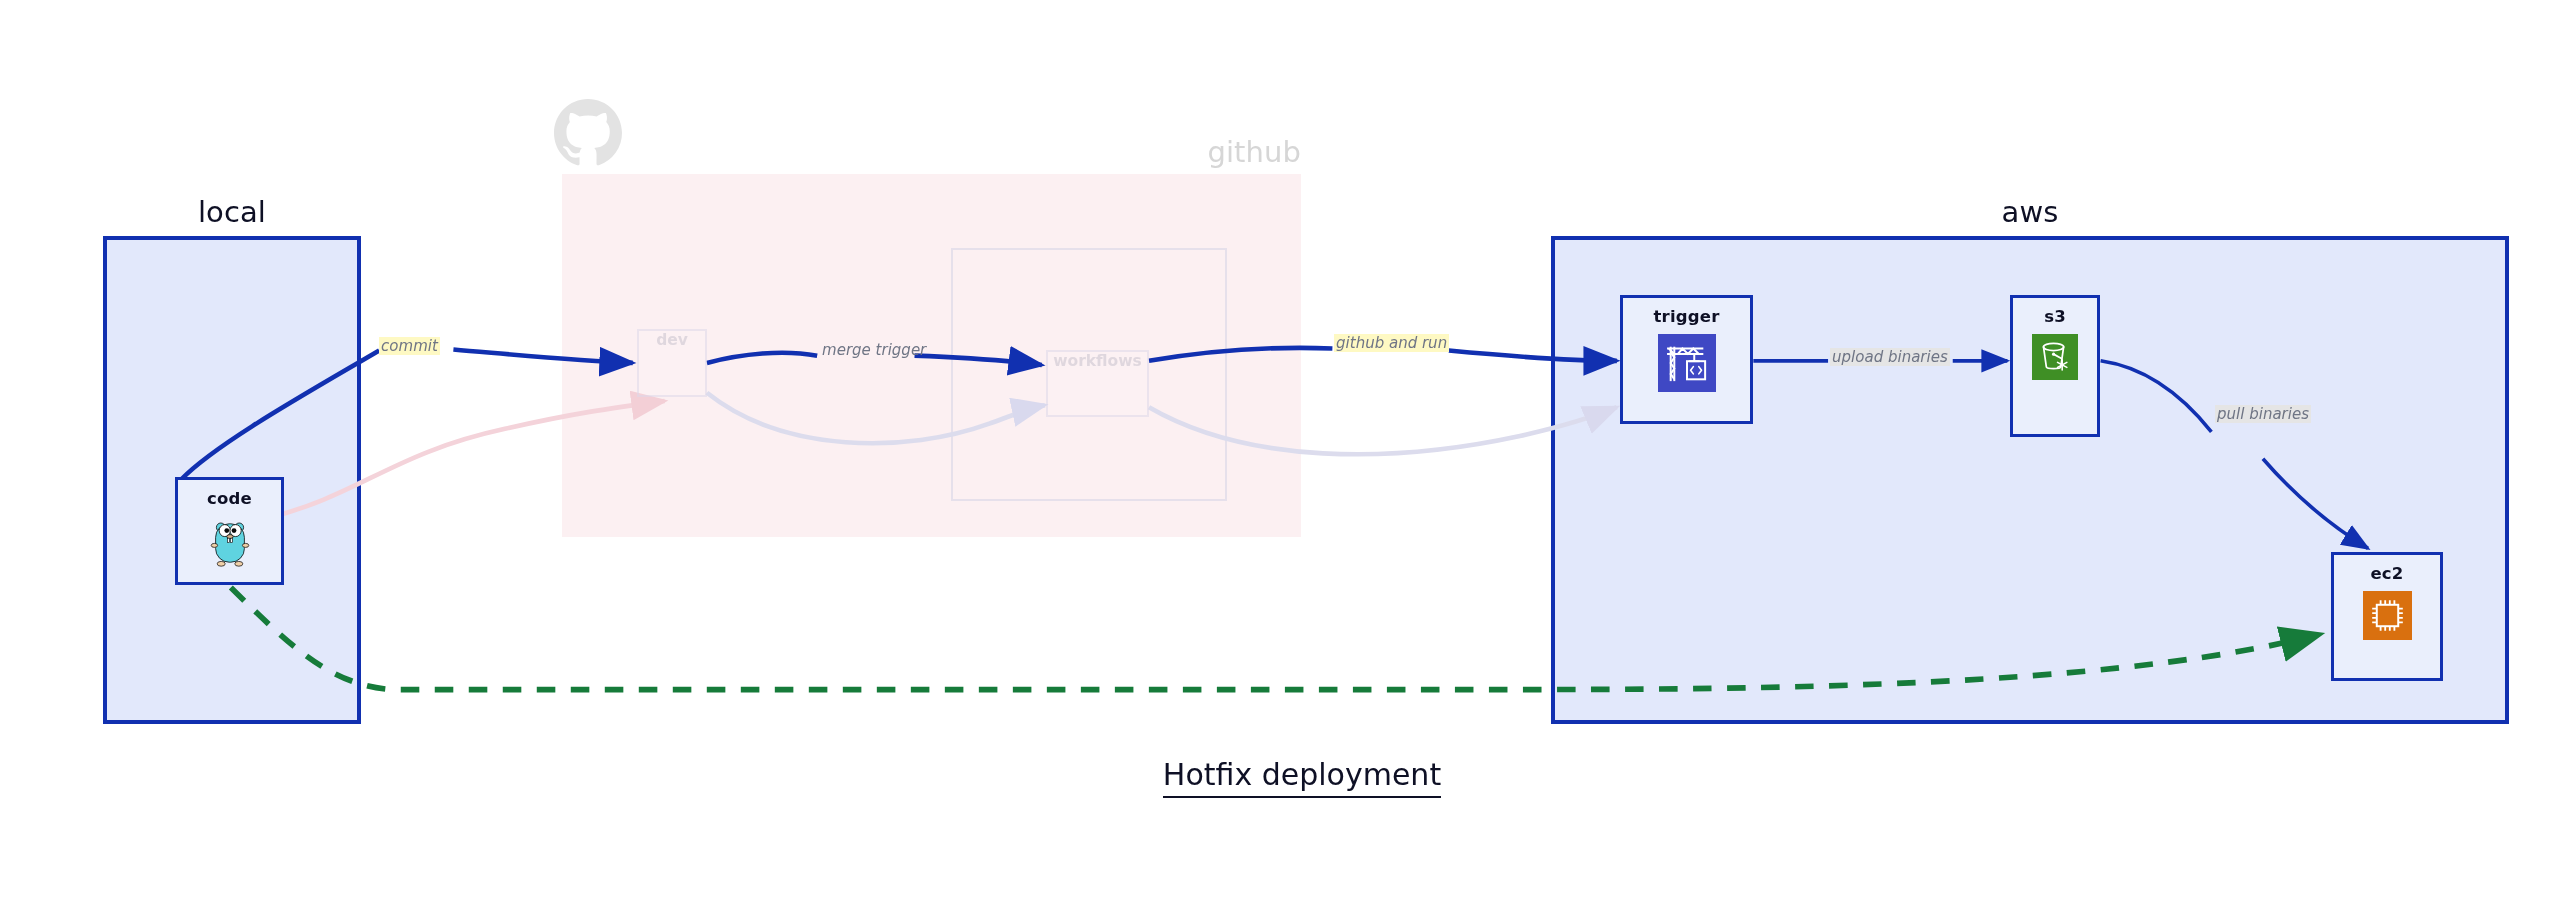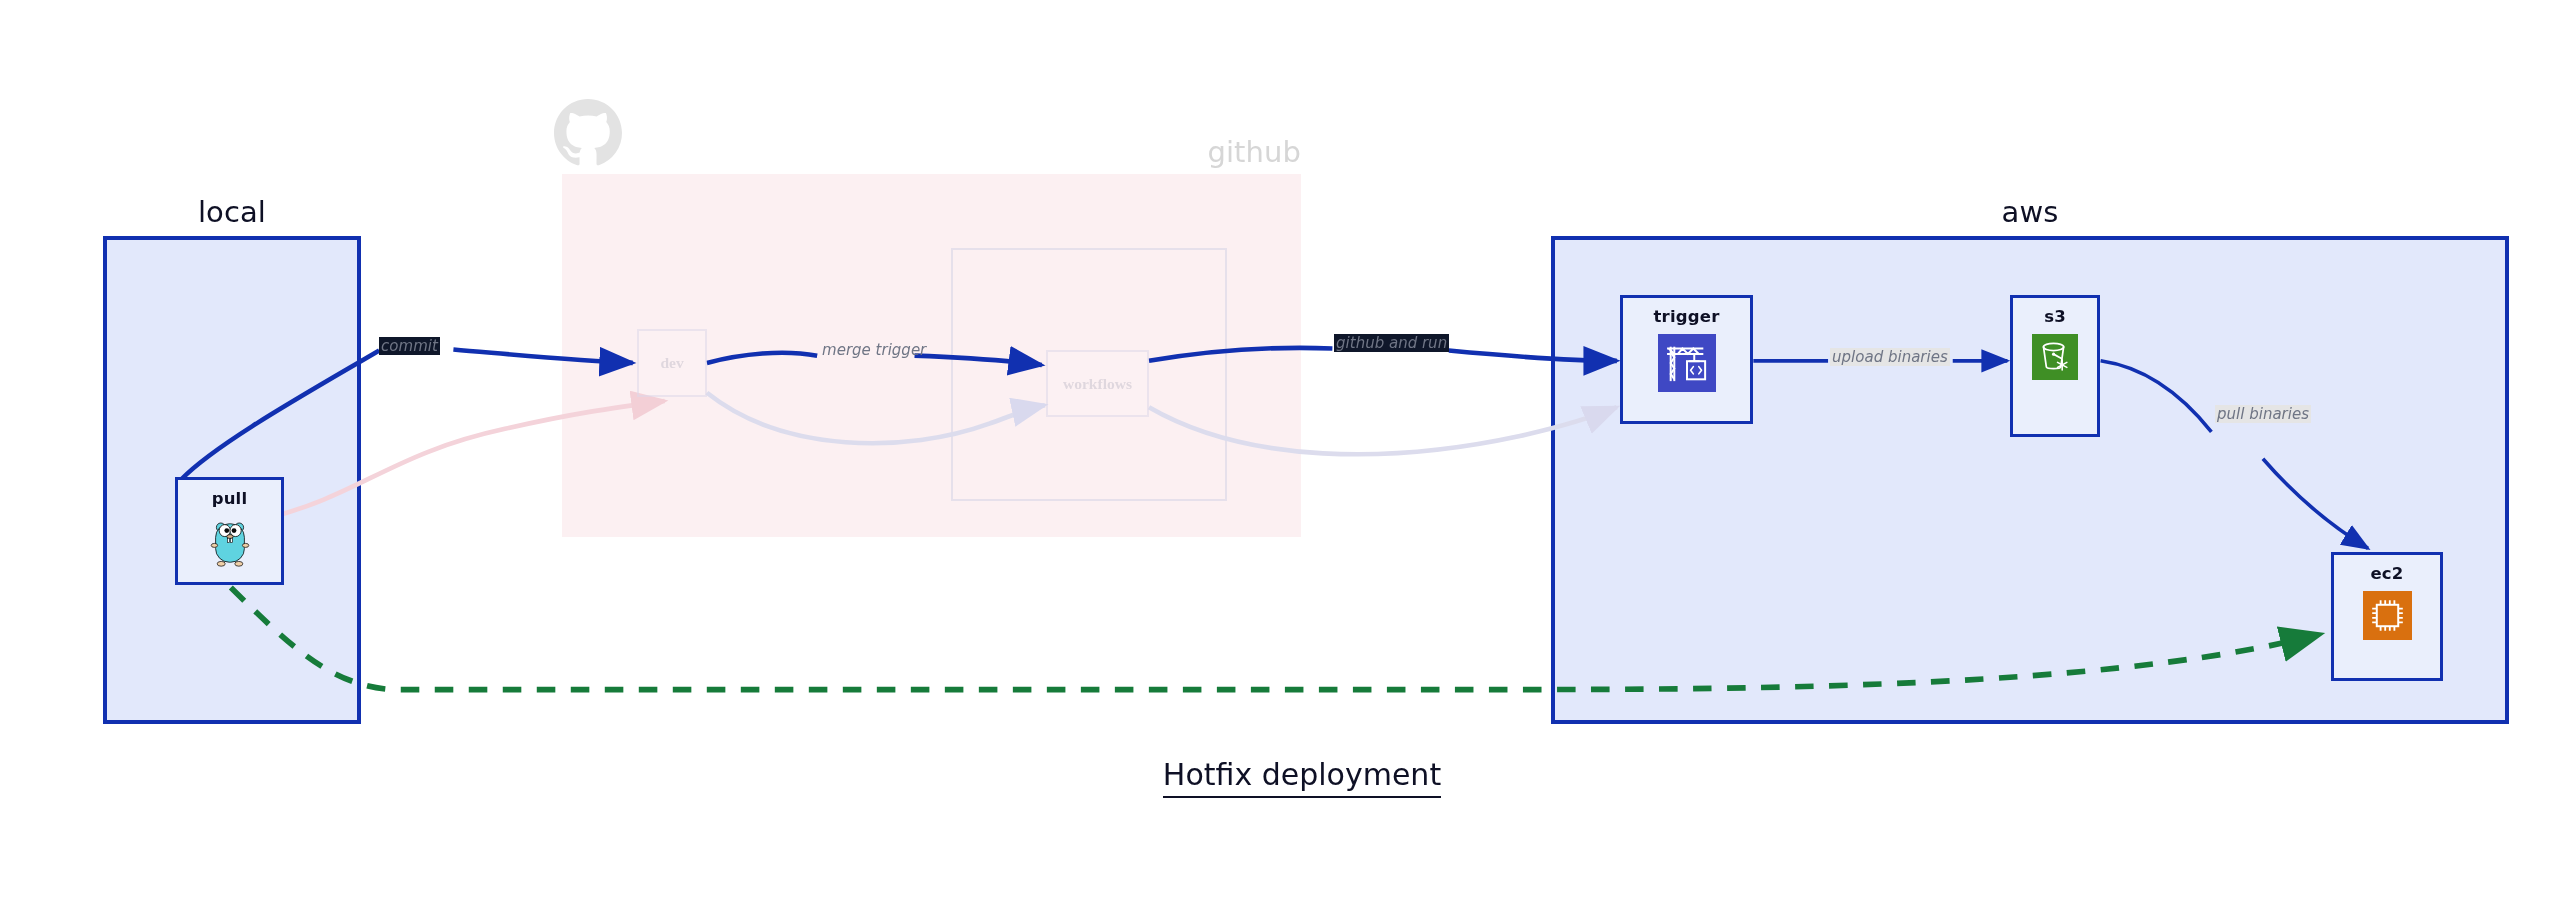--- a/index.html
+++ b/index.html
@@ -58,40 +58,39 @@
 
   .nd-code{left:175px;top:477px;width:109px;height:108px;}
   .nd-builders{left:1620px;top:295px;width:133px;height:129px;}
   .nd-s3{left:2010px;top:295px;width:90px;height:142px;}
   .nd-ec2{left:2331px;top:552px;width:112px;height:129px;}
 
   
   .node-faded{
     position:absolute;box-sizing:border-box;
     background:rgba(255,255,255,0.10);border:2.1px solid #ded9ea;
-    display:flex;align-items:center;justify-content:center;
+    display:flex;justify-content:center;
     opacity:.55;
-    font-family:Liberation Serif, serif;
   }
   .node-faded .node-title-f{
     font-size:15.5px;font-weight:bold;color:#c9c4cf;white-space:nowrap;
   }
   .nd-dev{left:637px;top:329px;width:70px;height:68px;}
   .nd-workflows{left:1046px;top:350px;width:103px;height:67px;}
 
   
   .gopher{width:40px;height:54px;}
 
   
   .tile{display:block;}
 
   
   .edge-label{
     position:absolute;font-style:italic;font-size:15px;color:#6f7585;
-    white-space:nowrap;background:#0f172a;padding:0 2.1px;
+    white-space:nowrap;background:#fef9c3;padding:0 2.1px;
   }
   .edge-label.onblue{background:#e5e5e5;}
   .edge-label.onpink{background:transparent;}
 
   
   .page-title{
     position:absolute;left:0;top:757px;width:2604px;text-align:center;
     font-size:30px;color:#0e1025;
   }
   .page-title span{
@@ -167,21 +166,21 @@
   </svg>
 
   <div class="node-faded nd-dev">
     <span class="node-title-f">dev</span>
   </div>
   <div class="node-faded nd-workflows">
     <span class="node-title-f">workflows</span>
   </div>
 
   <div class="node nd-code">
-    <div class="node-title">pull</div>
+    <div class="node-title">code</div>
     <div class="node-icon">
       <svg class="gopher" viewBox="0 0 100 132">
 
         <ellipse cx="27" cy="27" rx="11" ry="11" fill="#5fd3e0" stroke="#0b0b0b" stroke-width="2"></ellipse>
         <ellipse cx="73" cy="27" rx="11" ry="11" fill="#5fd3e0" stroke="#0b0b0b" stroke-width="2"></ellipse>
 
         <rect x="14" y="18" width="72" height="96" rx="34" fill="#5fd3e0" stroke="#0b0b0b" stroke-width="2"></rect>
 
         <ellipse cx="37" cy="35" rx="14" ry="15" fill="#ffffff" stroke="#0b0b0b" stroke-width="2"></ellipse>
         <ellipse cx="64" cy="35" rx="14" ry="15" fill="#ffffff" stroke="#0b0b0b" stroke-width="2"></ellipse>

